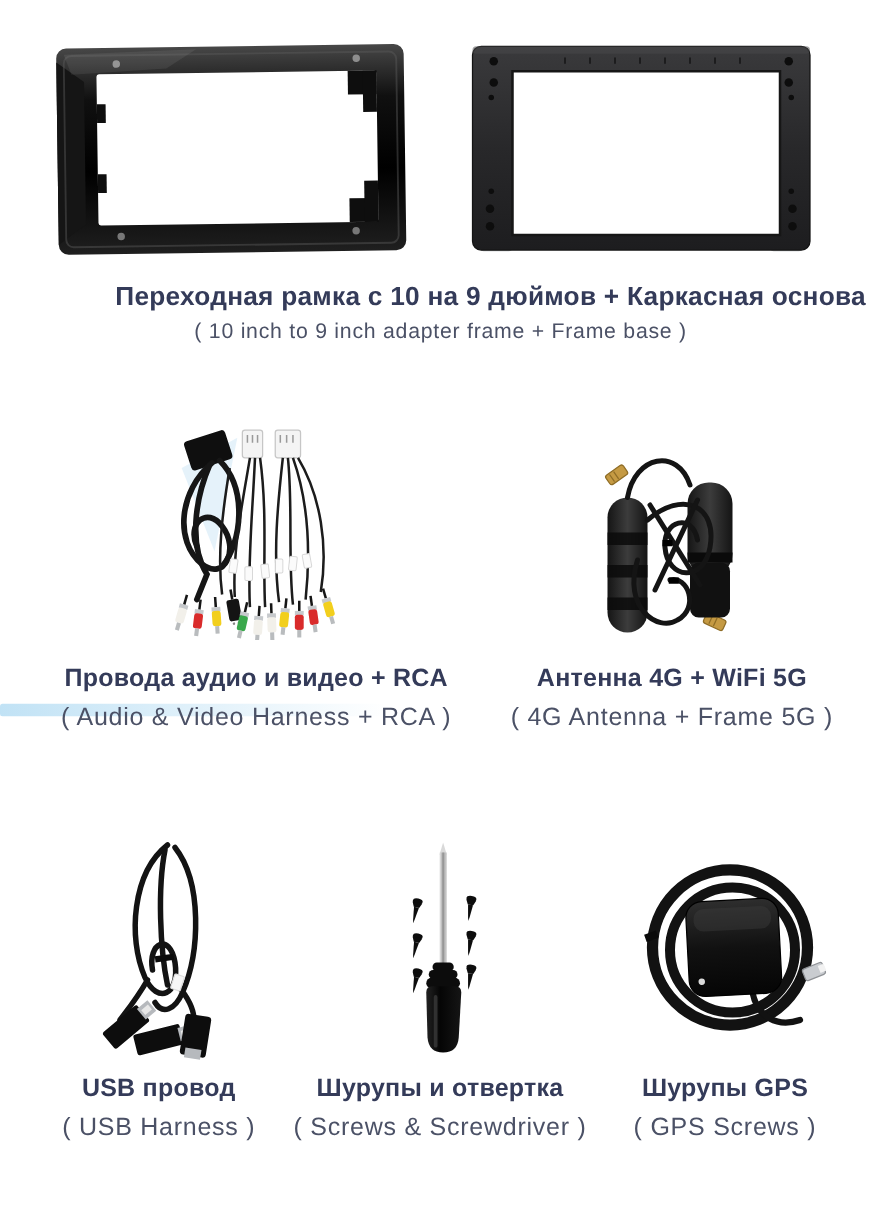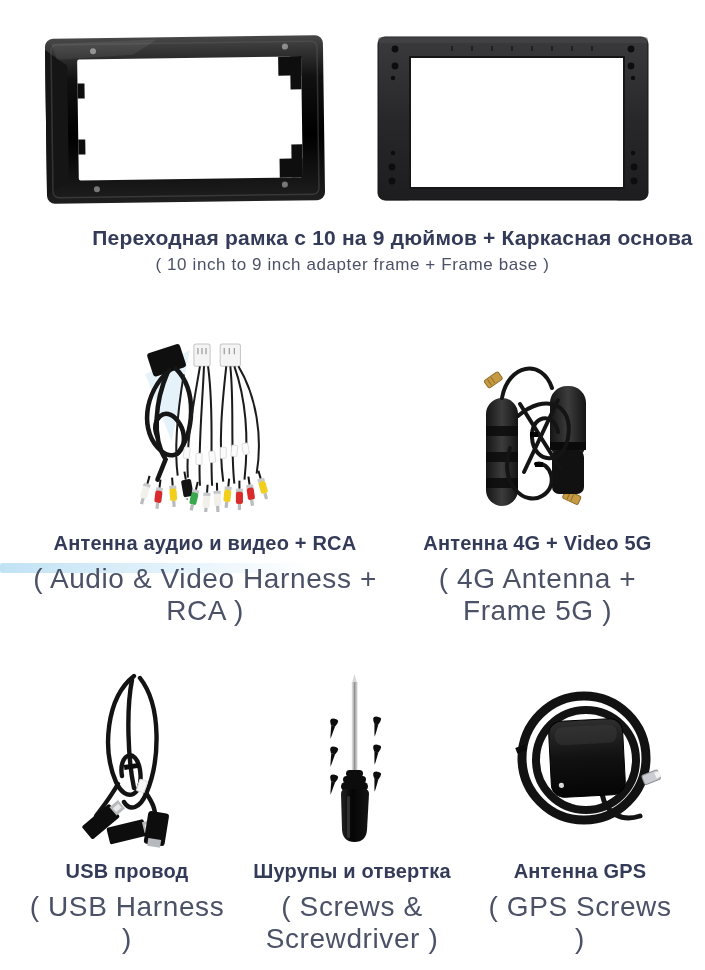--- a/index.html
+++ b/index.html
@@ -8,21 +8,21 @@
     overflow:hidden;font-family:"Liberation Sans","DejaVu Sans",sans-serif;
   }
   .abs{position:absolute;}
   .label{width:100%;text-align:center;white-space:nowrap;}
   .ru{font-weight:700;color:#343b59;letter-spacing:.2px;}
   .en{font-weight:400;color:#4b5166;letter-spacing:.6px;}
   .row1-ru{left:0;top:226px;font-size:21px;padding-left:40px;}
   .row1-en{left:0;top:255px;font-size:17px;}
   .col{position:absolute;text-align:center;}
   .col .ru{display:block;font-size:20px;}
-  .col .en{display:block;font-size:28px;margin-top:8px;}
+  .col .en{display:block;font-size:20px;margin-top:8px;}
   #wm-stripe{
     left:0;top:563px;width:310px;height:10px;
     background:linear-gradient(to right, rgba(186,223,244,.9), rgba(186,223,244,0));
     border-radius:2px;
   }
   svg{display:block;}
 </style>
 </head>
 <body>
 
@@ -252,25 +252,25 @@
       <path d="M38,70 C 66,46 94,58 88,92 C 83,120 54,118 52,92 C 50,70 74,64 78,86"></path>
       <path d="M30,102 C 18,140 46,160 62,150 C 80,140 70,114 56,118"></path>
       <path d="M40,58 L 80,122"></path>
       <path d="M78,54 L 44,126"></path>
     </g>
     <rect x="50" y="86" width="8" height="5" fill="#000"></rect>
     <rect x="55" y="116" width="8" height="5" fill="#000"></rect>
   </svg>
 
   <div class="col" style="left:30px;top:532px;width:350px">
-    <span class="ru">Антенна аудио и видео + RCA</span>
+    <span class="ru">Провода аудио и видео + RCA</span>
     <span class="en">( Audio &amp; Video Harness + RCA )</span>
   </div>
   <div class="col" style="left:405px;top:532px;width:265px">
-    <span class="ru">Антенна 4G + Video 5G</span>
+    <span class="ru">Антенна 4G + WiFi 5G</span>
     <span class="en">( 4G Antenna + Frame 5G )</span>
   </div>
 
   <svg class="abs" style="left:82px;top:670px" width="96" height="180" viewBox="0 0 96 180">
     <g fill="none" stroke="#131313" stroke-width="4.4" stroke-linecap="round">
       <path d="M52,6 C 24,28 20,80 34,112 C 44,134 62,126 58,100 C 54,76 36,84 40,106"></path>
       <path d="M58,8 C 80,36 78,92 64,124 C 58,138 48,142 42,132"></path>
       <path d="M50,10 C 44,40 46,90 52,118"></path>
       <path d="M60,118 C 70,130 74,140 73,148"></path>
       <path d="M36,114 C 28,128 20,138 14,146"></path>
@@ -378,17 +378,17 @@
 
   <div class="col" style="left:232px;top:860px;width:240px">
     <span class="ru">Шурупы и отвертка</span>
     <span class="en">( Screws &amp; Screwdriver )</span>
   </div>
   <div class="col" style="left:27px;top:860px;width:200px">
     <span class="ru">USB провод</span>
     <span class="en">( USB Harness )</span>
   </div>
   <div class="col" style="left:480px;top:860px;width:200px">
-    <span class="ru">Антенна GPS</span>
+    <span class="ru">Шурупы GPS</span>
     <span class="en">( GPS Screws )</span>
   </div>
 
 </div>
 
 </body></html>

